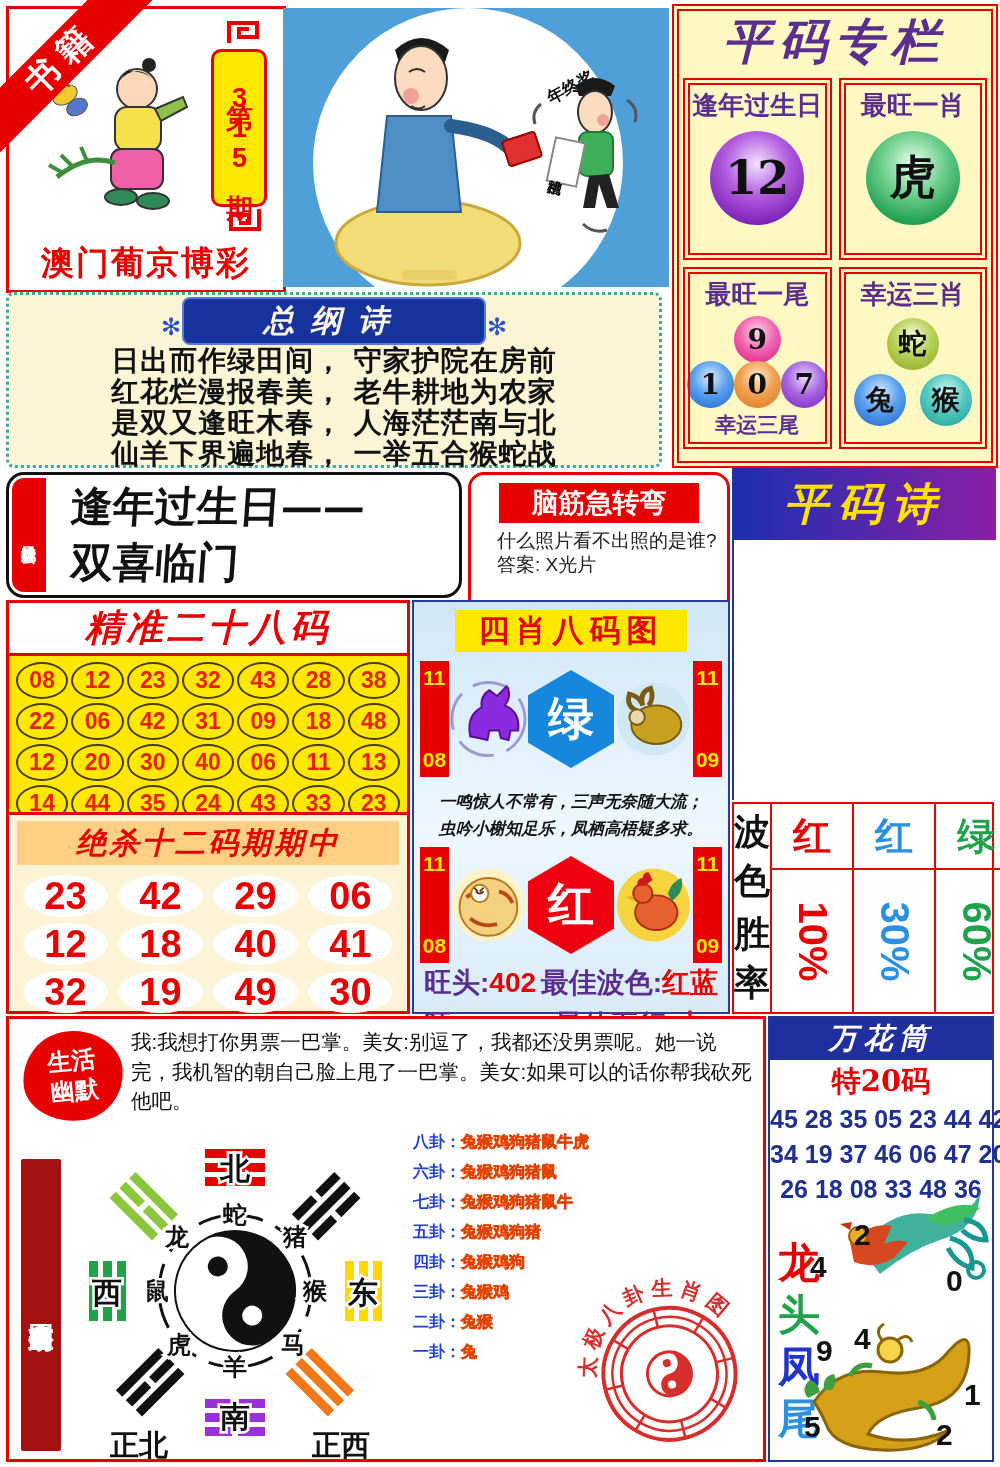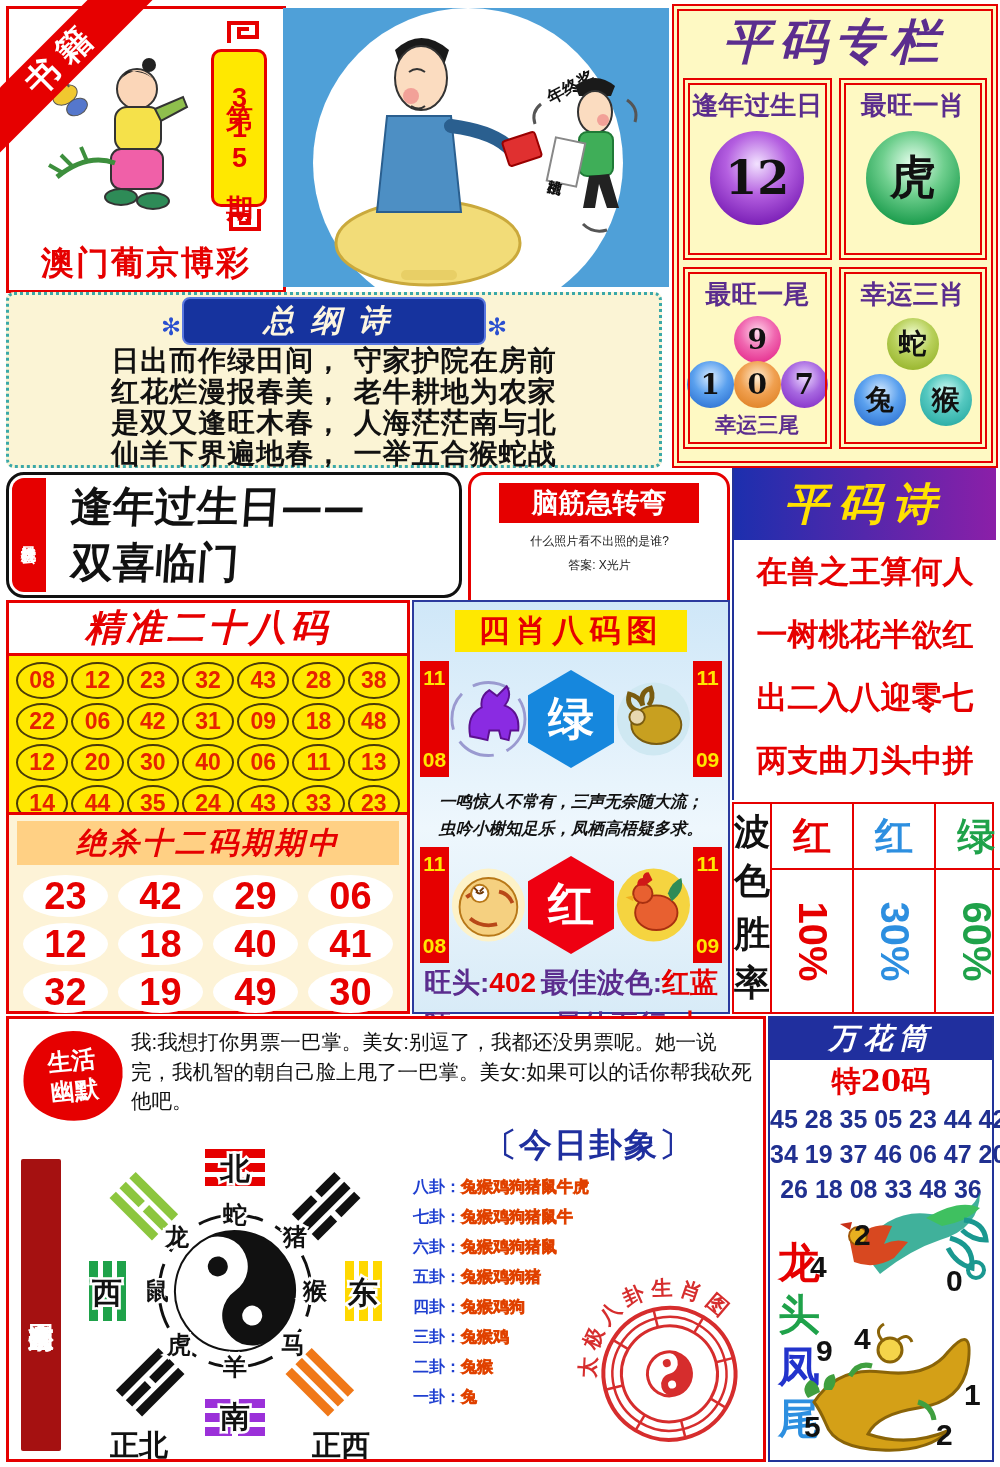--- a/index.html
+++ b/index.html
@@ -58,21 +58,21 @@
   .gp-tab{width:34px;margin:3px;background:#e60000;border-radius:12px 0 0 12px;color:#fff;
           display:flex;align-items:center;justify-content:center;writing-mode:vertical-rl;
           text-orientation:upright;font-size:15px;font-weight:bold;line-height:1;}
   .gp-text{flex:1;padding:4px 0 0 22px;color:#111;}
   .gp-text div{font-size:42px;font-weight:bold;transform:skewX(-4deg);}
   
   .brain{position:absolute;left:468px;top:472px;width:262px;height:144px;background:#fff;
          border:3px solid #e60000;border-radius:16px;box-sizing:border-box;text-align:center;}
   .brain-title{width:200px;height:40px;margin:8px auto 6px auto;background:#e60000;color:#fff;
          font-size:27px;font-weight:bold;display:flex;align-items:center;justify-content:center;}
-  .brain-q,.brain-a{text-align:center;margin-left:1px;font-size:12px;color:#222;line-height:24px;}
+  .brain-q,.brain-a{text-align:left;margin-left:26px;font-size:19px;color:#222;line-height:24px;}
   
   .pmpoem{position:absolute;left:732px;top:468px;width:262px;height:332px;background:#fff;border-left:2px solid #223399;}
   .pm-head{height:72px;background:linear-gradient(90deg,#1c2fae,#8b1fa8);display:flex;align-items:center;
          justify-content:center;color:#ffe100;font-size:44px;font-weight:bold;font-style:italic;letter-spacing:10px;}
   .pm-body{text-align:center;color:#e60000;font-weight:bold;font-size:31px;line-height:63px;}
   
   .p28{position:absolute;left:6px;top:600px;width:404px;height:258px;border:3px solid #e60000;
        background:#ffe800;box-sizing:border-box;}
   .p28-head{height:50px;background:#fff;border-bottom:3px solid #e60000;display:flex;align-items:center;
        justify-content:center;color:#e60000;font-size:37px;font-weight:bold;font-style:italic;letter-spacing:4px;}
@@ -262,26 +262,20 @@
   </div>
 
   <div class="brain">
     <div class="brain-title">脑筋急转弯</div>
     <div class="brain-q">什么照片看不出照的是谁?</div>
     <div class="brain-a">答案: X光片</div>
   </div>
 
   <div class="pmpoem serif">
     <div class="pm-head">平码诗</div>
-    <div class="pm-body">
-      <div>在兽之王算何人</div>
-      <div>一树桃花半欲红</div>
-      <div>出二入八迎零七</div>
-      <div>两支曲刀头中拼</div>
-    </div>
   </div>
 
   <div class="p28">
     <div class="p28-head serif">精准二十八码</div>
     <div class="p28-grid">
       <span class="oval">08</span>
       <span class="oval">12</span>
       <span class="oval">23</span>
       <span class="oval">32</span>
       <span class="oval">43</span>
@@ -500,24 +494,23 @@
         <text x="174" y="300">南</text>
         <text x="46" y="176">西</text>
         <text x="302" y="176">东</text>
       </g>
       <g font-size="29" font-weight="bold" fill="#111" text-anchor="middle">
         <text x="78" y="328">正北</text>
         <text x="280" y="328">正西</text>
       </g>
     </svg>
     <div class="gua">
-      <div class="gua-title">〔今日卦象〕</div>
       <div class="gua-item"><span class="gl">八卦：</span><span class="gv">兔猴鸡狗猪鼠牛虎</span></div>
+      <div class="gua-item"><span class="gl">六卦：</span><span class="gv">兔猴鸡狗猪鼠</span></div>
       <div class="gua-item"><span class="gl">七卦：</span><span class="gv">兔猴鸡狗猪鼠牛</span></div>
-      <div class="gua-item"><span class="gl">六卦：</span><span class="gv">兔猴鸡狗猪鼠</span></div>
       <div class="gua-item"><span class="gl">五卦：</span><span class="gv">兔猴鸡狗猪</span></div>
       <div class="gua-item"><span class="gl">四卦：</span><span class="gv">兔猴鸡狗</span></div>
       <div class="gua-item"><span class="gl">三卦：</span><span class="gv">兔猴鸡</span></div>
       <div class="gua-item"><span class="gl">二卦：</span><span class="gv">兔猴</span></div>
       <div class="gua-item"><span class="gl">一卦：</span><span class="gv">兔</span></div>
     </div>
     <svg class="stamp" width="178" height="178" viewBox="0 0 178 178">
       <defs>
           <path id="arc" d="M 16,89 A 73,73 0 0 1 162,89"></path>
         </defs>

